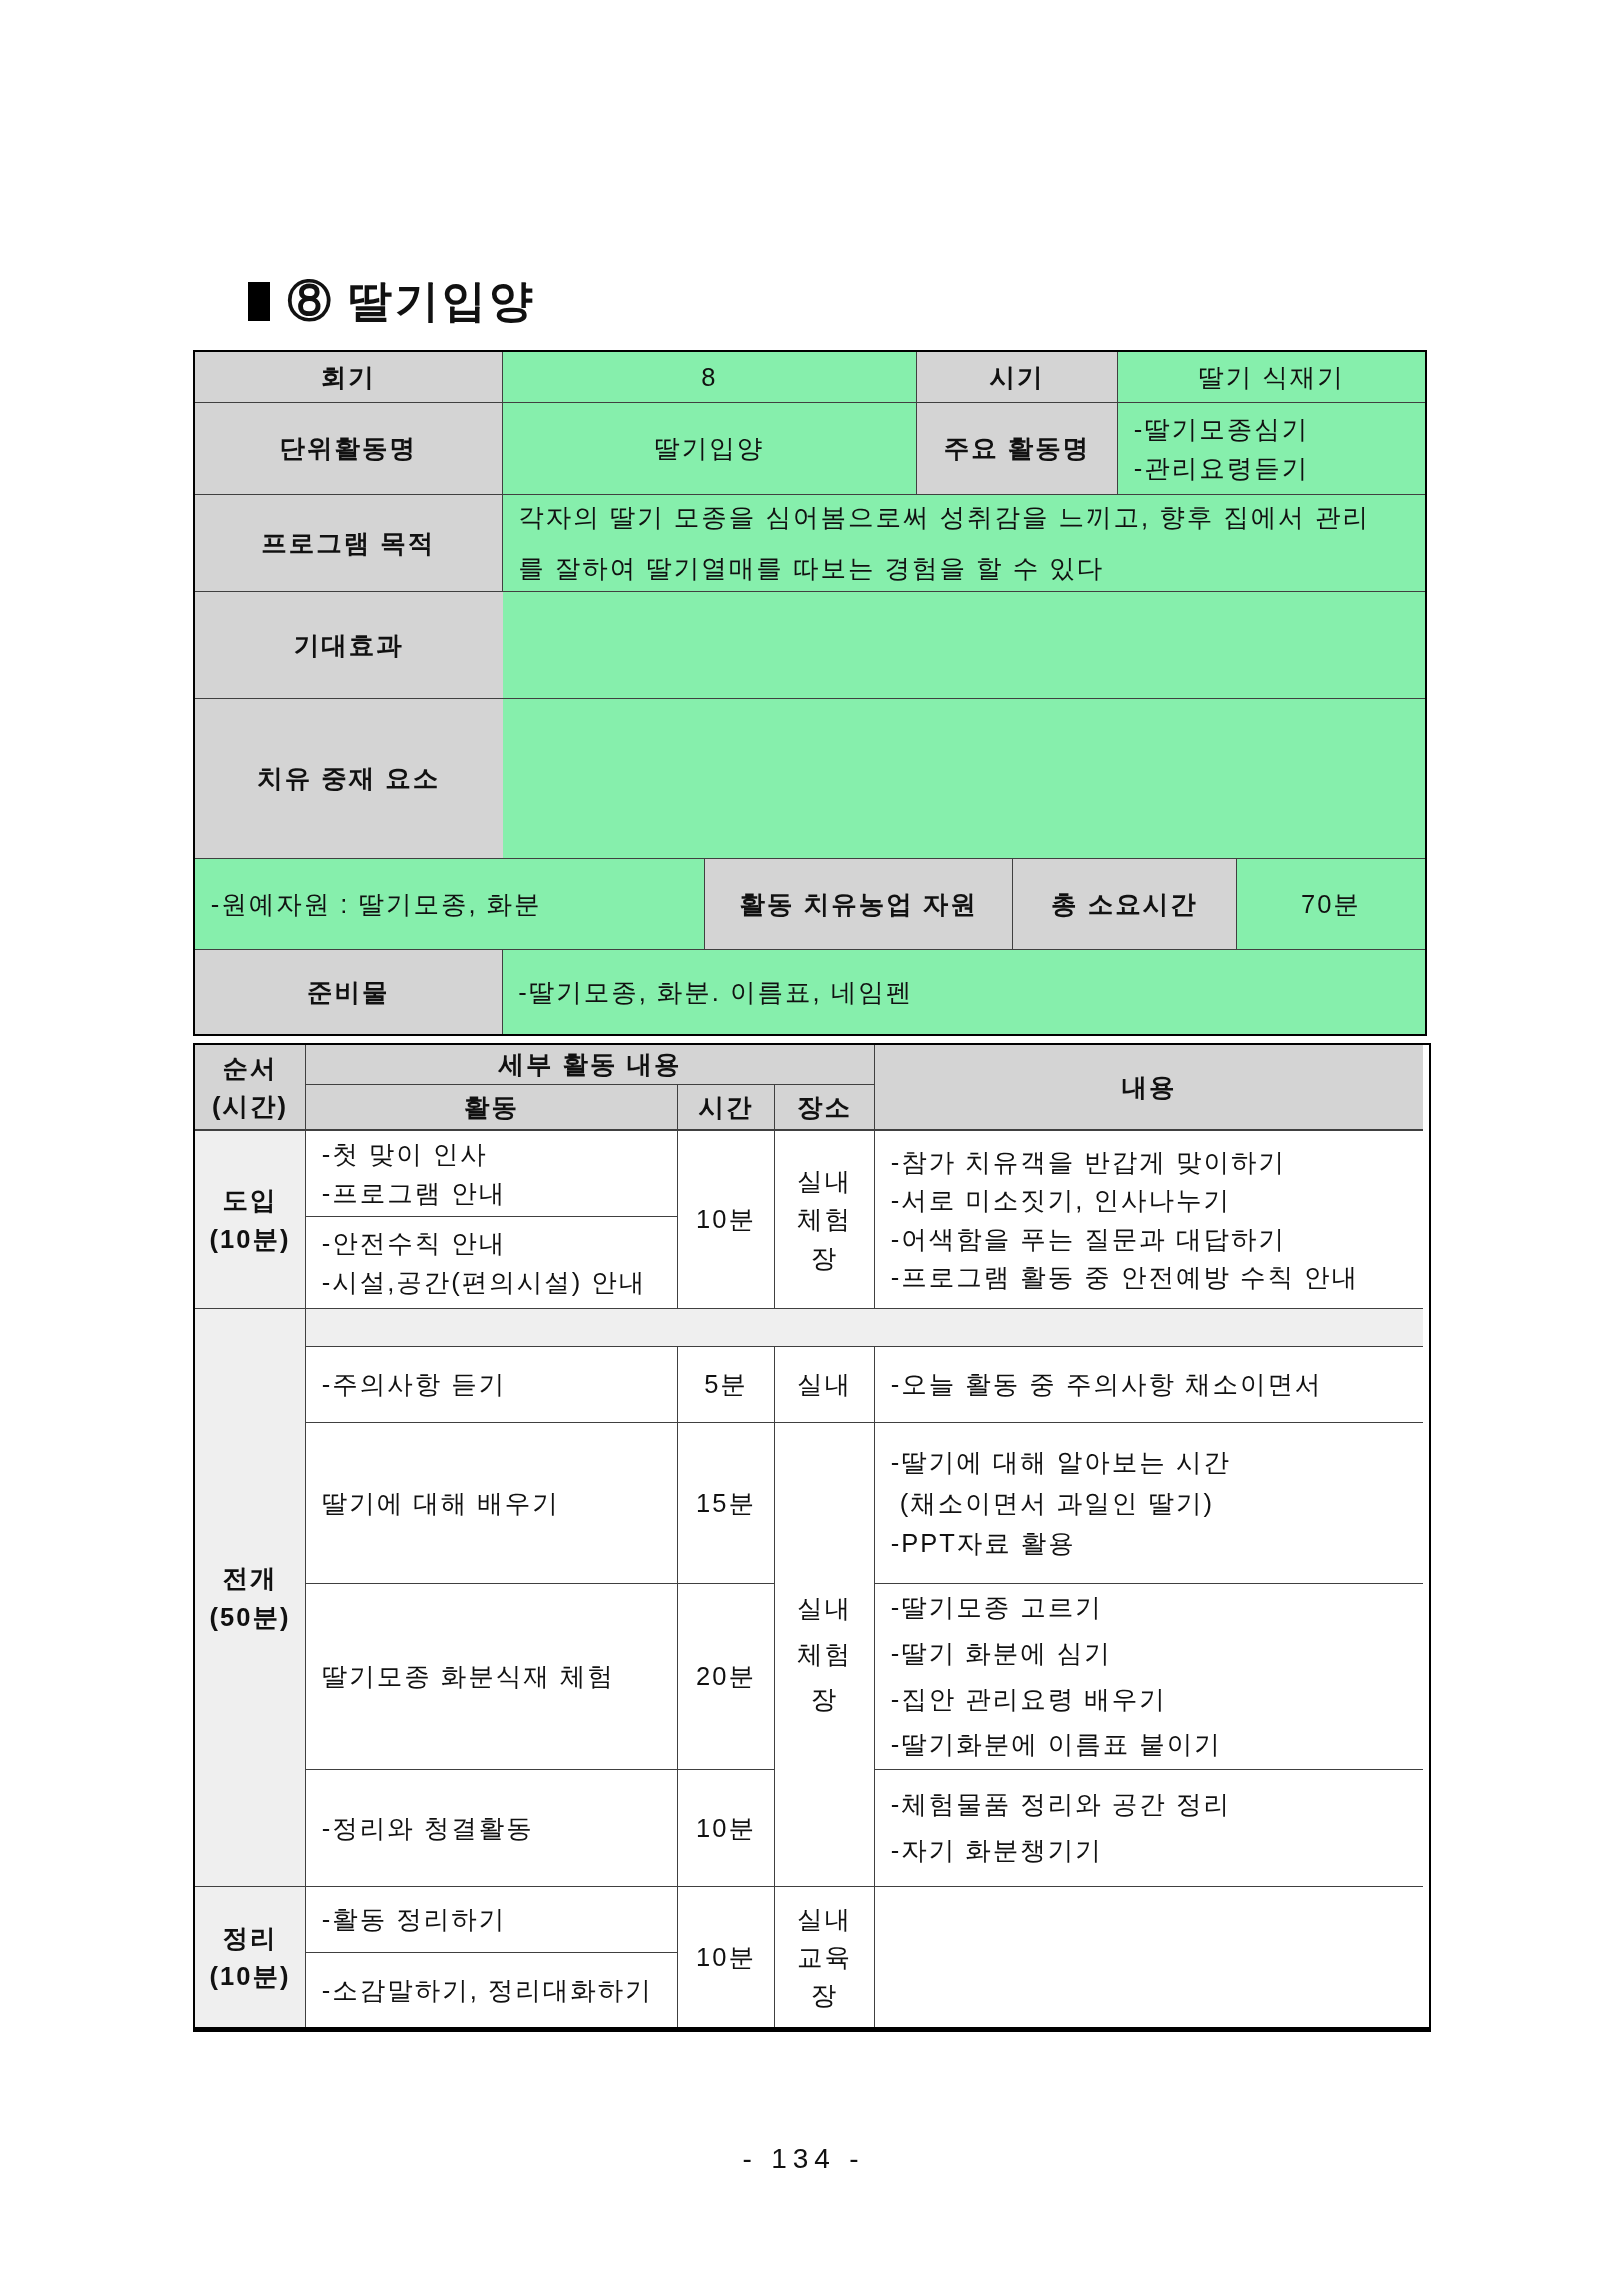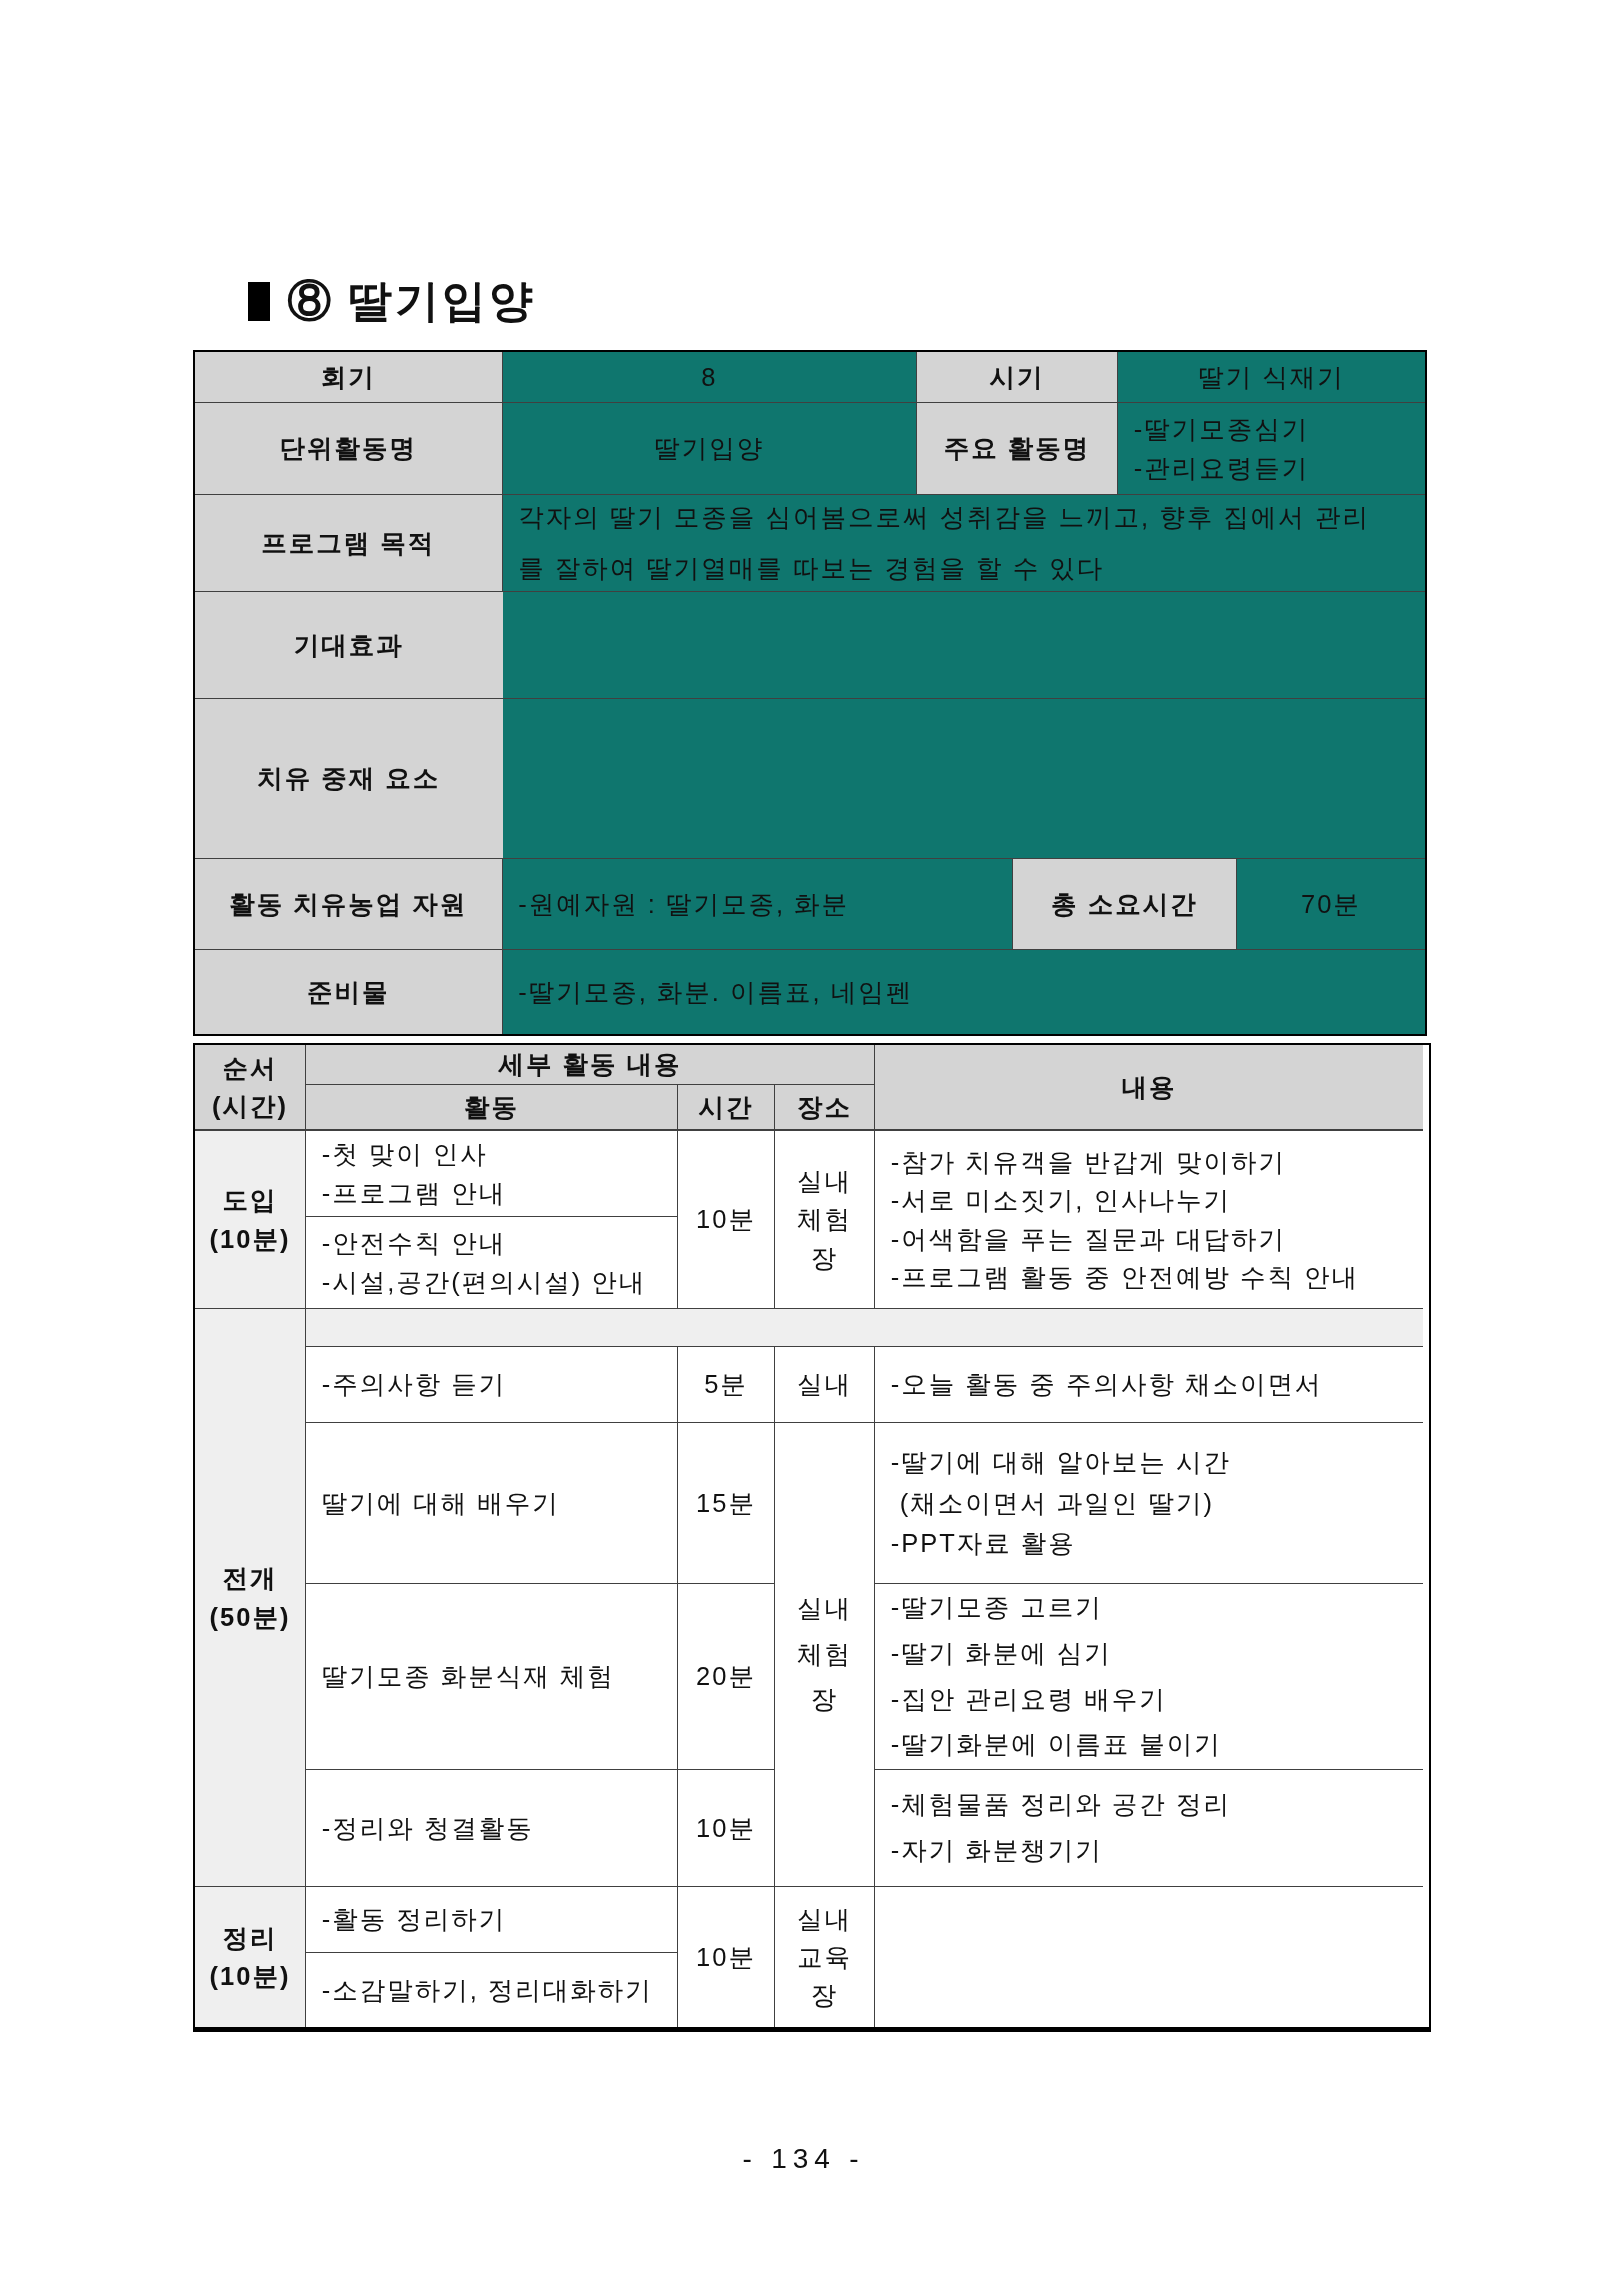--- a/index.html
+++ b/index.html
@@ -19,21 +19,21 @@
     box-sizing:border-box; display:flex; align-items:center; justify-content:center;
     text-align:center; padding:3.9px 11.8px; font-size:25.5px; line-height:1.5;
     letter-spacing:2px; white-space:pre-line; overflow:hidden;
   }
   .left  { justify-content:flex-start; text-align:left; padding-left:15.7px; }
   .hdr   { background:var(--header-bg,#d4d4d4); font-weight:bold; }
   .sub   { background:var(--section-bg,#efefef); font-weight:bold; }
   
   .table1 {
     position:absolute; left:193px; top:350px; width:1234px;
-    border:2.9px solid var(--border-outer,#000); box-sizing:border-box; background:#0f766e;
+    border:2.9px solid var(--border-outer,#000); box-sizing:border-box; background:#86efac;
   }
   .t1row { display:flex; border-bottom:1px solid var(--border-inner,#404040); }
   .t1row:last-child { border-bottom:none; }
   .t1row .cell { border-right:1px solid var(--border-inner,#404040); height:100%; }
   .t1row .cell:last-child { border-right:none; }
   .lh20 { line-height:2.0; }
   .lh17 { line-height:1.7; }
   .col-note { flex-direction:column; align-items:flex-start; justify-content:center; }
   .note-small { font-size:22.5px; line-height:1.55; letter-spacing:1px; white-space:pre-line; }
   
@@ -92,22 +92,22 @@
 
     <div class="t1row" style="height:106px">
       <div class="cell hdr" style="width:25%">기대효과</div>
     </div>
 
     <div class="t1row" style="height:159px">
       <div class="cell hdr" style="width:25%">치유 중재 요소</div>
     </div>
 
     <div class="t1row" style="height:90px">
+      <div class="cell left" style="width:41.5%">-원예자원 : 딸기모종, 화분</div>
       <div class="cell hdr" style="width:25%">활동 치유농업 자원</div>
-      <div class="cell left" style="width:41.5%">-원예자원 : 딸기모종, 화분</div>
       <div class="cell hdr" style="width:18.2%">총 소요시간</div>
       <div class="cell" style="width:15.3%">70분</div>
     </div>
 
     <div class="t1row" style="height:84px">
       <div class="cell hdr" style="width:25%">준비물</div>
       <div class="cell left" style="width:75%">-딸기모종, 화분. 이름표, 네임펜</div>
     </div>
 
   </div>

